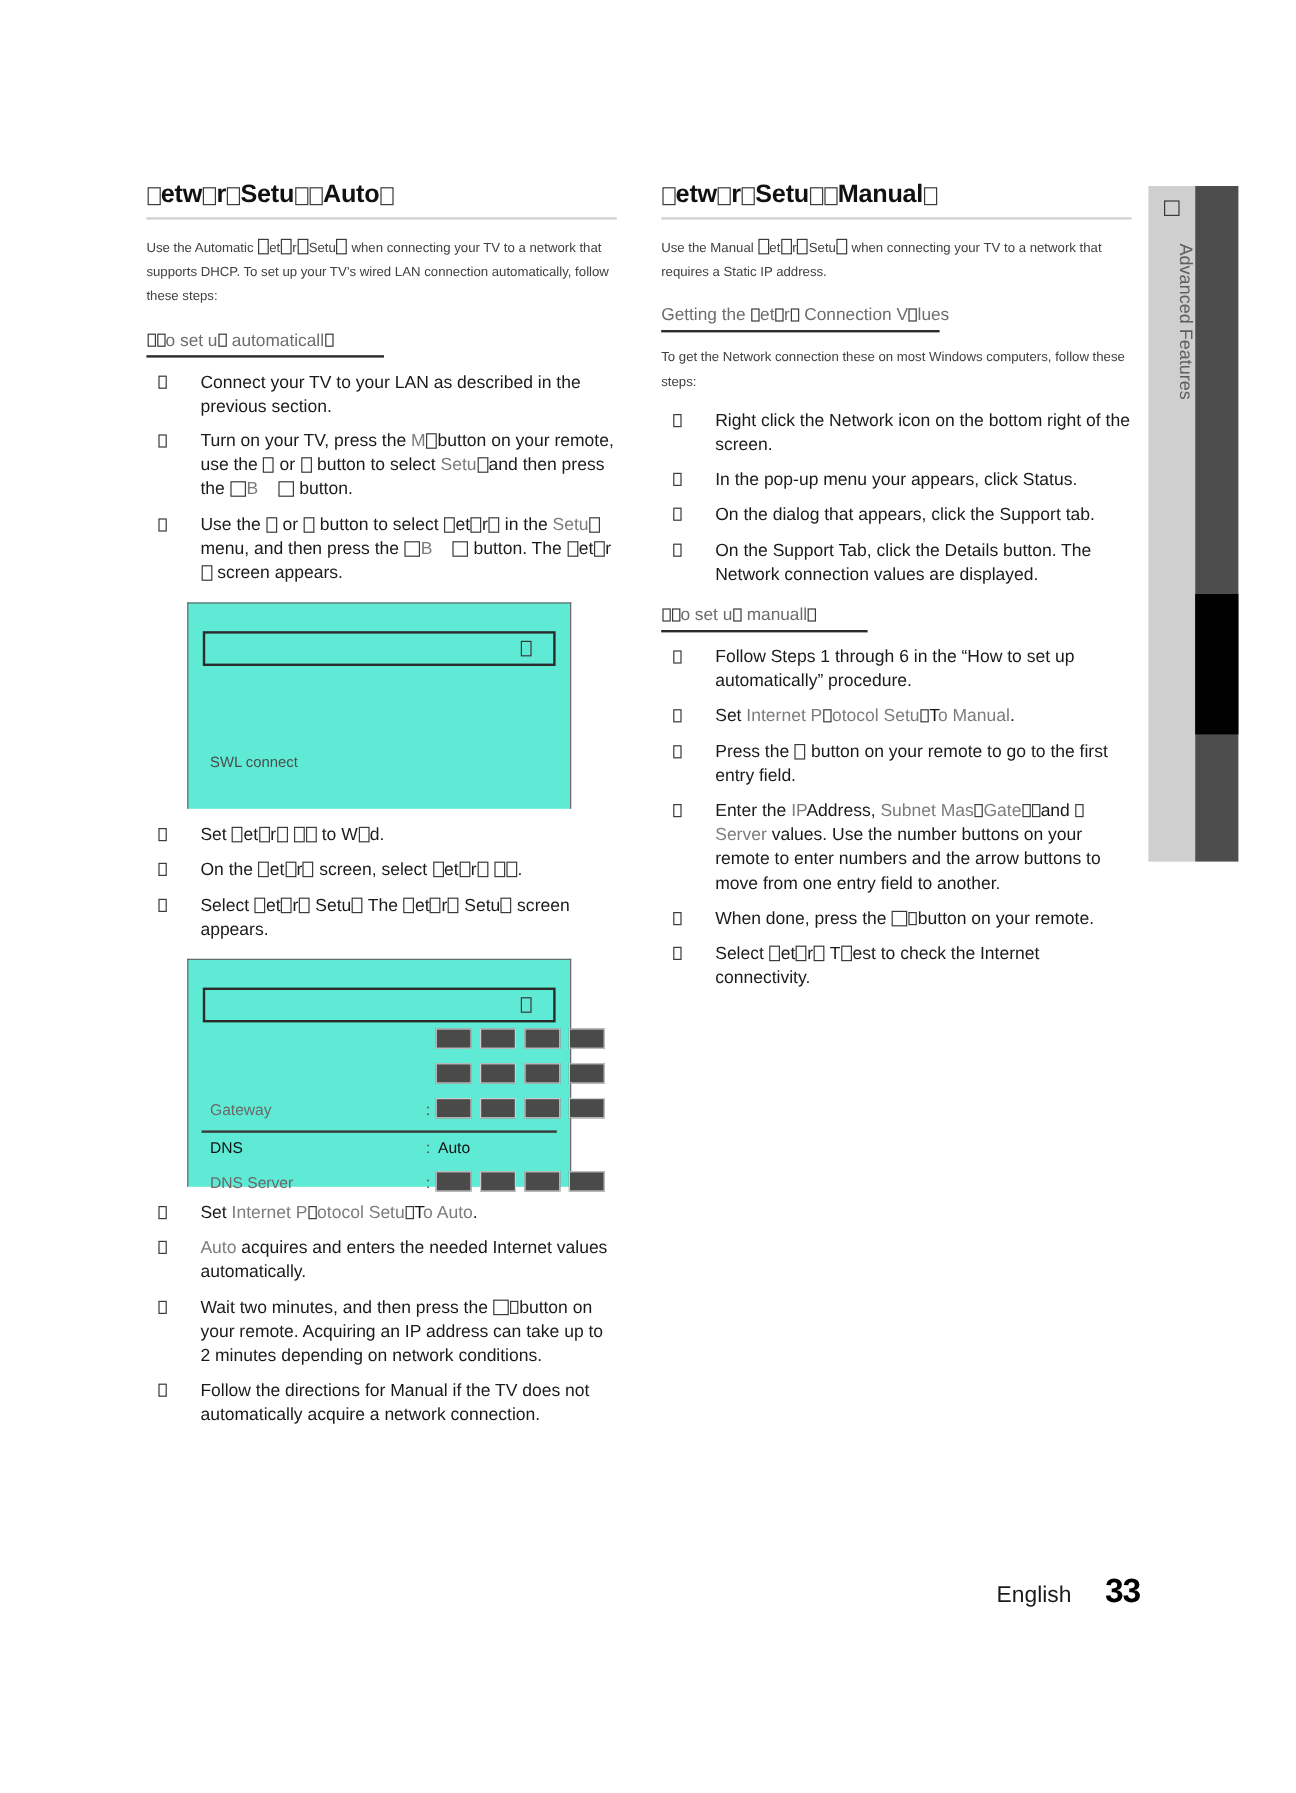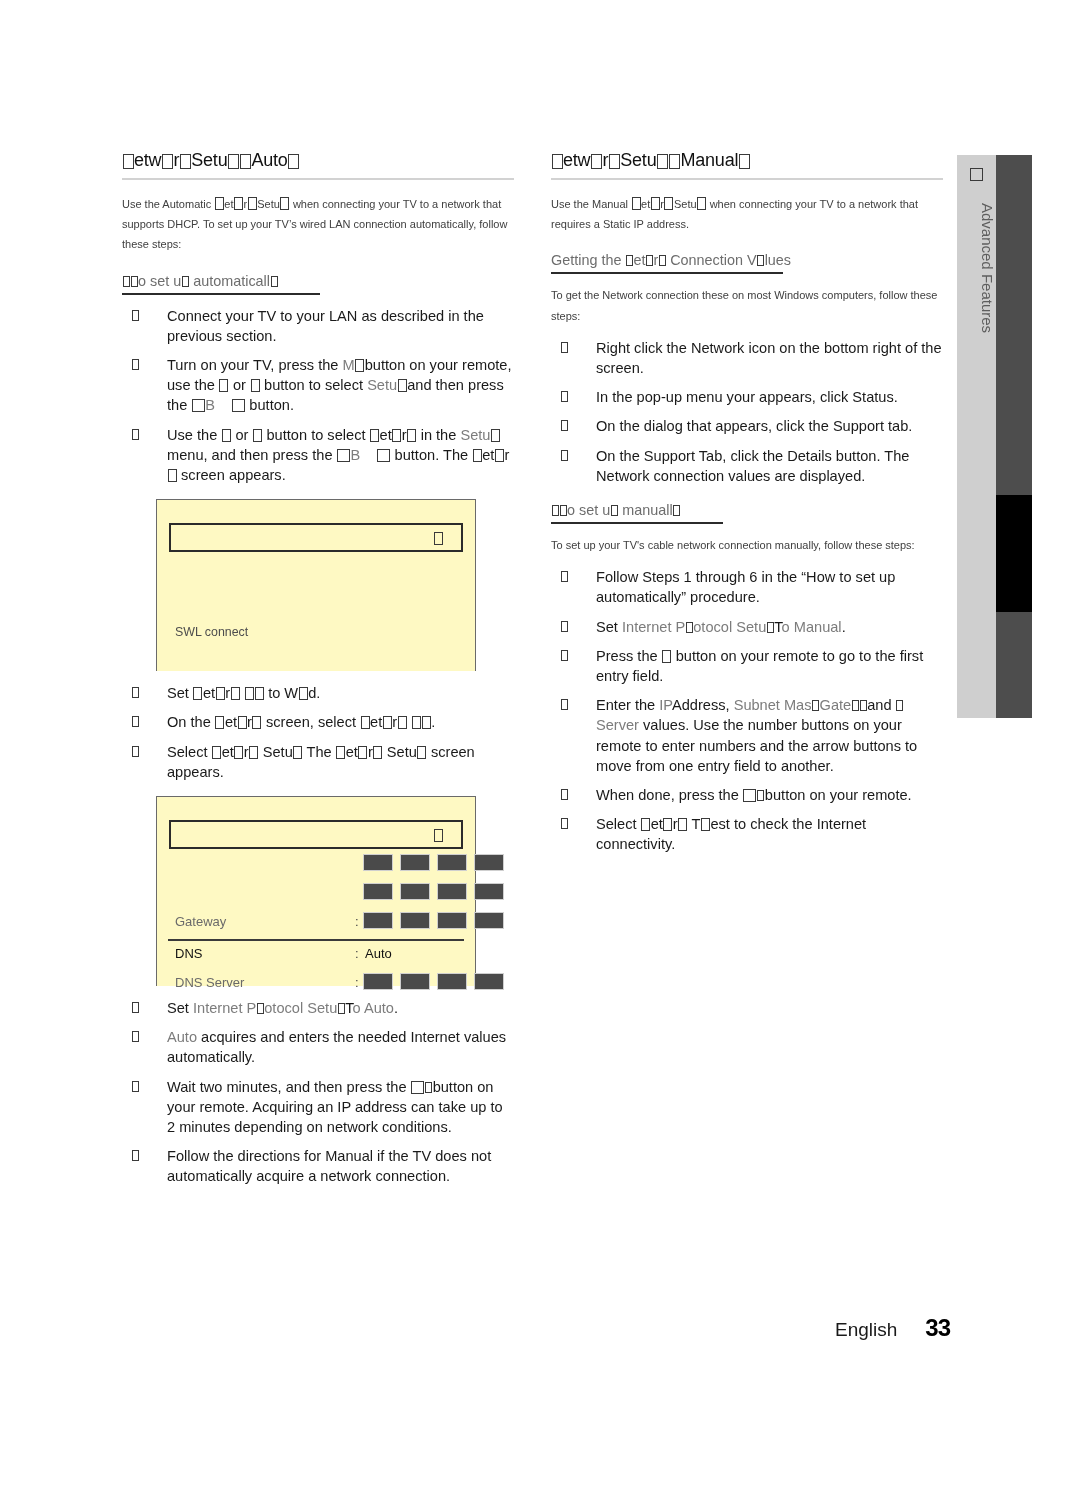--- a/index.html
+++ b/index.html
@@ -25,22 +25,22 @@
   .col {
     position: absolute;
     top: 150px;
     width: 392px;
   }
   .col-left  { left: 122px; }
   .col-right { left: 551px; }
 
   
   .sec-title {
-    font-size: 18px;
-    font-weight: 400;
+    font-size: 21px;
+    font-weight: 700;
     color: #111;
     letter-spacing: -0.2px;
     margin: 0 0 7px 0;
     white-space: nowrap;
   }
   .sec-rule {
     height: 2px;
     background: #d2d2d2;
     margin-bottom: 14px;
   }
@@ -108,21 +108,21 @@
   .tofu.big  { width: 11px; height: 15px; vertical-align: -3px; }
   .tofu.sm   { width: 7px; height: 11px; vertical-align: -1px; }
 
   .gray { color: #7c7c7c; }
   .dk   { color: #141414; }
 
   
   .shot {
     border: 1px solid #6a6a6a;
     border-bottom: none;
-    background: #fef9c3;
+    background: #5eead4;
     position: relative;
     margin: 6px 0 12px 34px;
     width: 320px;
     box-sizing: border-box;
   }
   .shot-1 { height: 172px; }
   .shot-2 { height: 190px; text-align: center; }
 
   .shot-field {
     border: 2px solid #2b2b2b;
@@ -251,21 +251,21 @@
     bottom: 152px;
     display: flex;
     align-items: baseline;
     gap: 28px;
   }
   .footer .f-lang {
     font-size: 19px;
     color: #1a1a1a;
   }
   .footer .f-page {
-    font-size: 24px;
+    font-size: 28px;
     font-weight: bold;
     color: #000;
     letter-spacing: -1px;
   }
 </style>
 </head>
 <body>
 
 <div class="page">
 
@@ -372,21 +372,20 @@
     <ol class="steps">
       <li><span class="num"><span class="tofu sm"></span></span><span>Right click the Network icon on the bottom right of the screen.</span></li>
       <li><span class="num"><span class="tofu sm"></span></span><span>In the pop-up menu your appears, click Status.</span></li>
       <li><span class="num"><span class="tofu sm"></span></span><span>On the dialog that appears, click the Support tab.</span></li>
       <li><span class="num"><span class="tofu sm"></span></span><span>On the Support Tab, click the Details button. The Network connection values are displayed.</span></li>
     </ol>
 
     <div class="sub-head"><span class="tofu sm"></span><span class="tofu sm"></span>o set u<span class="tofu sm"></span> manuall<span class="tofu sm"></span></div>
     <div class="sub-rule w3"></div>
 
-    <p class="body tight">To set up your TV's cable network connection manually, follow these steps:</p>
 
     <ol class="steps">
       <li><span class="num"><span class="tofu sm"></span></span><span>Follow Steps 1 through 6 in the “How to set up automatically” procedure.</span></li>
       <li><span class="num"><span class="tofu sm"></span></span>Set <span class="gray">Internet P<span class="tofu sm"></span>otocol Setu<span class="tofu sm"></span></span><span class="dk">T</span><span class="gray">o Manual</span>.</li>
       <li><span class="num"><span class="tofu sm"></span></span>Press the <span class="tofu"></span> button on your remote to go to the first entry field.</li>
       <li><span class="num"><span class="tofu sm"></span></span>Enter the <span class="gray">IP</span>Address, <span class="gray">Subnet Mas<span class="tofu sm"></span></span><span class="gray">Gate<span class="tofu sm"></span><span class="tofu sm"></span></span>and <span class="tofu sm"></span> <span class="gray">Server</span> values. Use the number buttons on your remote to enter numbers and the arrow buttons to move from one entry field to another.</li>
       <li><span class="num"><span class="tofu sm"></span></span>When done, press the <span class="tofu wide"></span><span class="tofu sm"></span>button on your remote.</li>
       <li><span class="num"><span class="tofu sm"></span></span>Select <span class="tofu"></span>et<span class="tofu"></span>r<span class="tofu"></span> T<span class="tofu"></span>est to check the Internet connectivity.</li>
     </ol>
 

